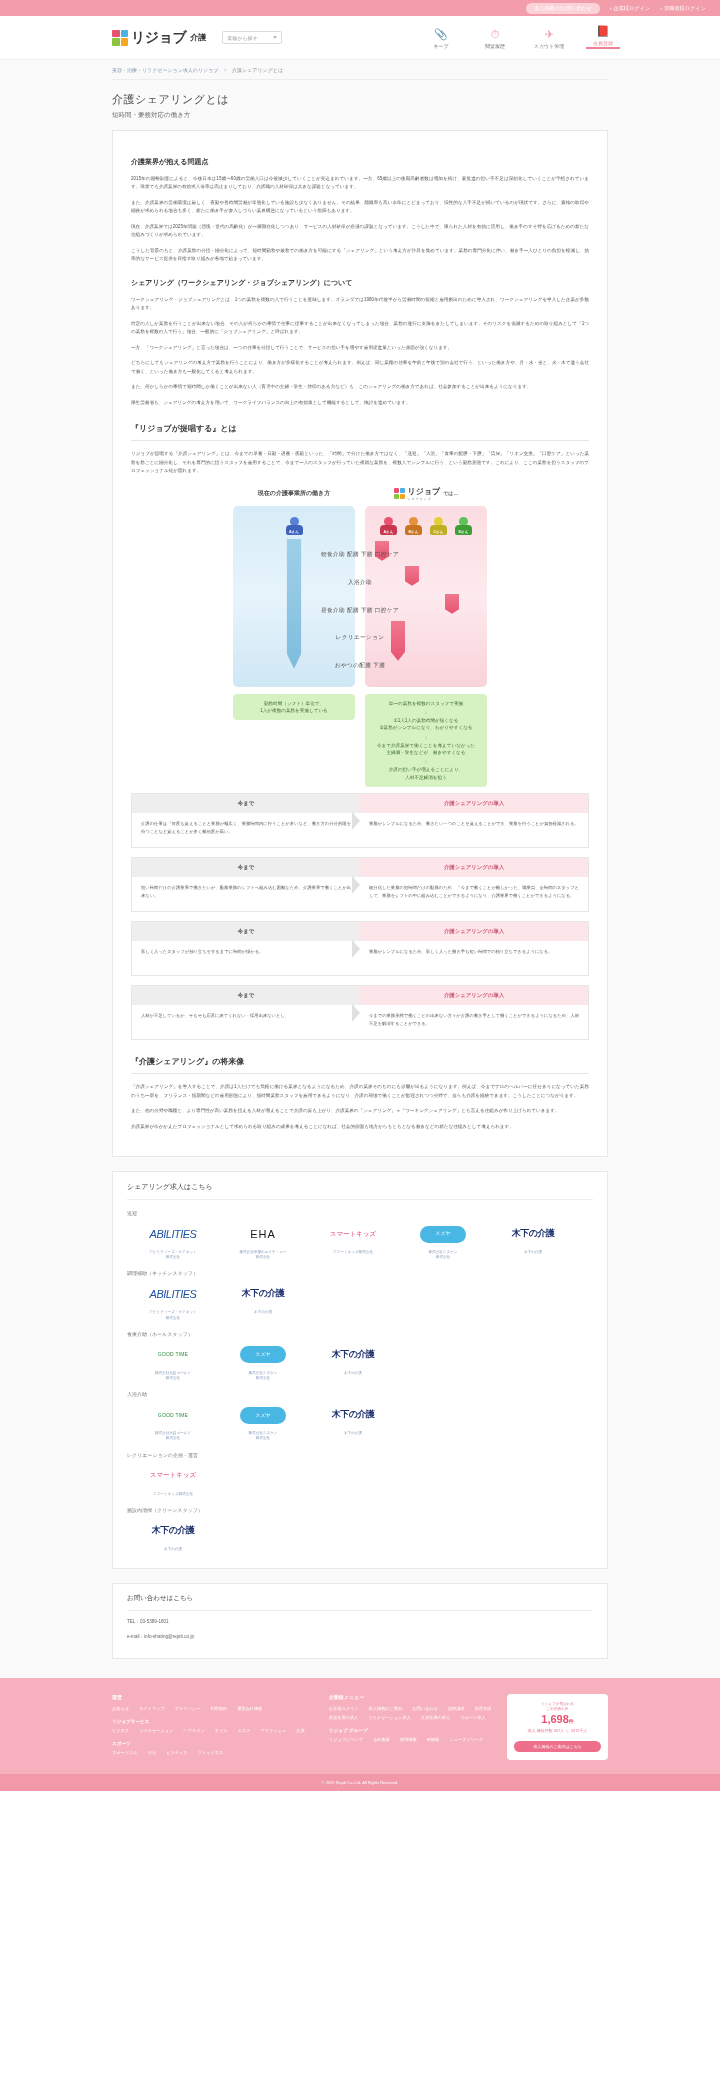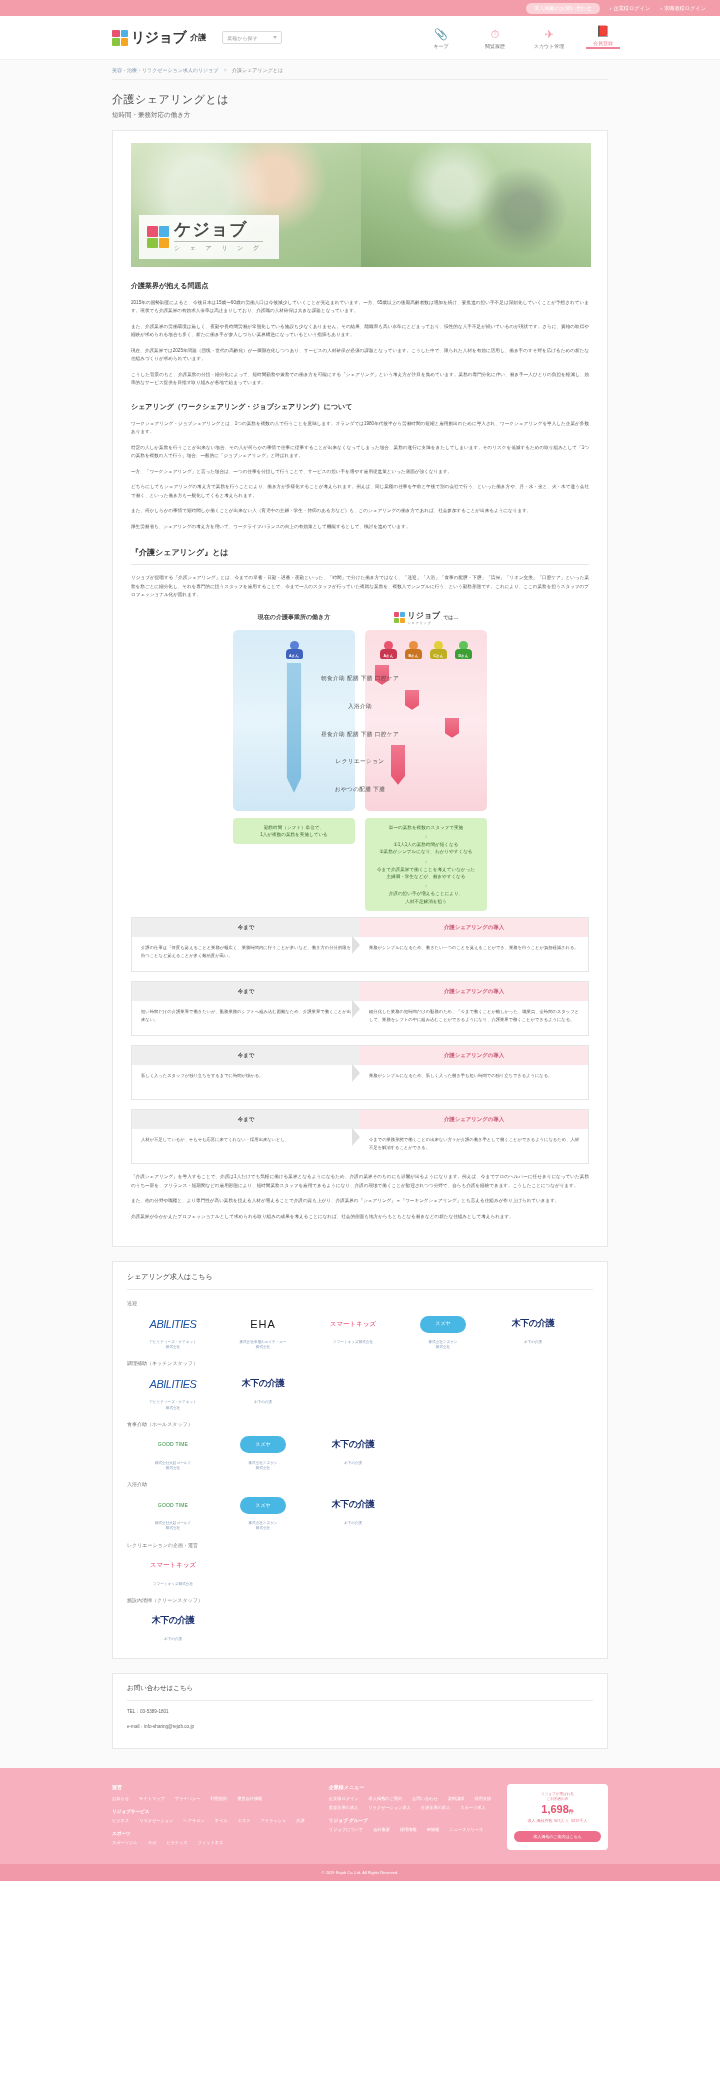--- a/index.html
+++ b/index.html
@@ -356,52 +356,36 @@
     <span>介護シェアリングとは</span>
   </div>
 
   <div class="page-title-block">
     <div class="page-title">介護シェアリングとは</div>
     <div class="page-subtitle">短時間・兼務対応の働き方</div>
   </div>
 
   <div class="card">
 
-    <div class="hero">
-      <div class="photo-l"></div>
-      <div class="photo-r"></div>
-      <div class="hero-logo">
-        <span class="logo-mark">
-          <i class="lm1"></i>
-            <i class="lm2"></i>
-            <i class="lm3"></i>
-            <i class="lm4"></i>
-        </span>
-        <span class="hero-logo-txt">
-          <span class="hero-logo-main">ケジョブ</span>
-          <span class="hero-logo-sub">シ ェ ア リ ン グ</span>
-        </span>
-      </div>
-    </div>
 
     <h3 class="sec-head">介護業界が抱える問題点</h3>
     <p class="body">2015年の国勢調査によると、今後日本は15歳〜60歳の労働人口は今後減少していくことが見込まれています。一方、65歳以上の後期高齢者数は増加を続け、要推進の担い手不足は深刻化していくことが予想されています。現状でも介護業界の有効求人倍率は高止まりしており、介護職の人材確保は大きな課題となっています。</p>
     <p class="body">また、介護業界の労働環境は厳しく、夜勤や長時間労働が常態化している施設も少なくありません。その結果、離職率も高い水準にとどまっており、慢性的な人手不足が続いているのが現状です。さらに、資格の取得や経験が求められる場合も多く、新たに働き手が参入しづらい業界構造になっているという指摘もあります。</p>
     <p class="body">現在、介護業界では2025年問題（団塊・世代の高齢化）が一層顕在化しつつあり、サービスの人材確保が必須の課題となっています。こうした中で、限られた人材を有効に活用し、働き手のすそ野を広げるための新たな仕組みづくりが求められています。</p>
     <p class="body">こうした背景のもと、介護業務の分担・細分化によって、短時間勤務や兼務での働き方を可能にする「シェアリング」という考え方が注目を集めています。業務の専門分化に伴い、働き手一人ひとりの負担を軽減し、効率的なサービス提供を目指す取り組みが各地で始まっています。</p>
 
     <h3 class="sec-head">シェアリング（ワークシェアリング・ジョブシェアリング）について</h3>
     <p class="body">ワークシェアリング・ジョブシェアリングとは、1つの業務を複数の人で行うことを意味します。オランダでは1980年代後半から労働時間の短縮と雇用創出のために導入され、ワークシェアリングを導入した企業が多数あります。</p>
     <p class="body">特定の人しか業務を行うことが出来ない場合、その人が何らかの事情で仕事に従事することが出来なくなってしまった場合、業務の遂行に支障をきたしてしまいます。そのリスクを低減するための取り組みとして「1つの業務を複数の人で行う」場合、一般的に「ジョブシェアリング」と呼ばれます。</p>
     <p class="body">一方、「ワークシェアリング」と言った場合は、一つの仕事を分担して行うことで、サービスの担い手を増やす雇用促進策といった側面が強くなります。</p>
     <p class="body">どちらにしてもシェアリングの考え方で業務を行うことにより、働き方が多様化することが考えられます。例えば、同じ業種の仕事を午前と午後で別の会社で行う、といった働き方や、月・水・金と、火・木で違う会社で働く、といった働き方も一般化してくると考えられます。</p>
     <p class="body">また、何かしらかの事情で短時間しか働くことが出来ない人（育児中の主婦・学生・持病のある方など）も、このシェアリングの働き方であれば、社会参加することが出来るようになります。</p>
     <p class="body">厚生労働省も、シェアリングの考え方を用いて、ワークライフバランスの向上の有効策として機能するとして、検討を進めています。</p>
 
-    <h2 class="block-head">『介護シェアリング』とは</h2>
+    <h2 class="block-head">『リジョブが提唱する』とは</h2>
     <p class="body">リジョブが提唱する『介護シェアリング』とは、今までの早番・日勤・遅番・夜勤といった、「時間」で分けた働き方ではなく、「送迎」「入浴」「食事の配膳・下膳」「清掃」「リネン交換」「口腔ケア」といった業務を務ごとに細分化し、それを専門的に担うスタッフを雇用することで、今まで一人のスタッフが行っていた複雑な業務を、複数人でシンプルに行う、という勤務形態です。これにより、ここの業務を担うスタッフのプロフェッショナル化が図れます。</p>
 
     <div class="diagram">
       <div class="diag-heads">
         <div class="diag-head">現在の介護事業所の働き方</div>
         <div class="diag-head">
           <span class="logo-mark">
             <i class="lm1"></i>
               <i class="lm2"></i>
               <i class="lm3"></i>
@@ -527,20 +511,21 @@
         <div class="merit-head grey">今まで</div>
         <div class="merit-body">人材が不足しているが、そもそも応募に来てくれない・採用出来ないとし、</div>
       </div>
       <div class="merit-arrow"></div>
       <div class="merit-col">
         <div class="merit-head pink">介護シェアリングの導入</div>
         <div class="merit-body">今までの業務形態で働くことの出来ない方々が介護の働き手として働くことができるようになるため、人材不足を解消することができる。</div>
       </div>
     </div>
 
+    <h2 class="block-head">『介護シェアリング』の将来像</h2>
     <p class="body">『介護シェアリング』を導入することで、介護は1人だけでも気軽に働ける業界となるようになるため、介護の業界そのものにも影響が出るようになります。例えば、今までプロのヘルパーに任せきりになっていた業務のうち一部を、フリランス・短期間などの雇用形態により、短時間業務スタッフを雇用できるようになり、介護の現場で働くことが歓迎されつつ分野で、自らも介護を経験できます。こうしたことにつながります。</p>
     <p class="body">また、他の分野や職種と、より専門性が高い業務を担える人材が増えることで介護の質も上がり、介護業界の『シェアリング』＝『ワーキングシェアリング』とも言える仕組みが作り上げられていきます。</p>
     <p class="body">介護業界が今かかえたプロフェッショナルとして求められる取り組みの成果を考えることになれば、社会的側面も地方からもともとなる働きなどの新たな仕組みとして考えられます。</p>
 
   </div>
 
   <div class="jobs-card">
     <div class="jobs-title">シェアリング求人はこちら</div>
 
     <div class="job-group">

